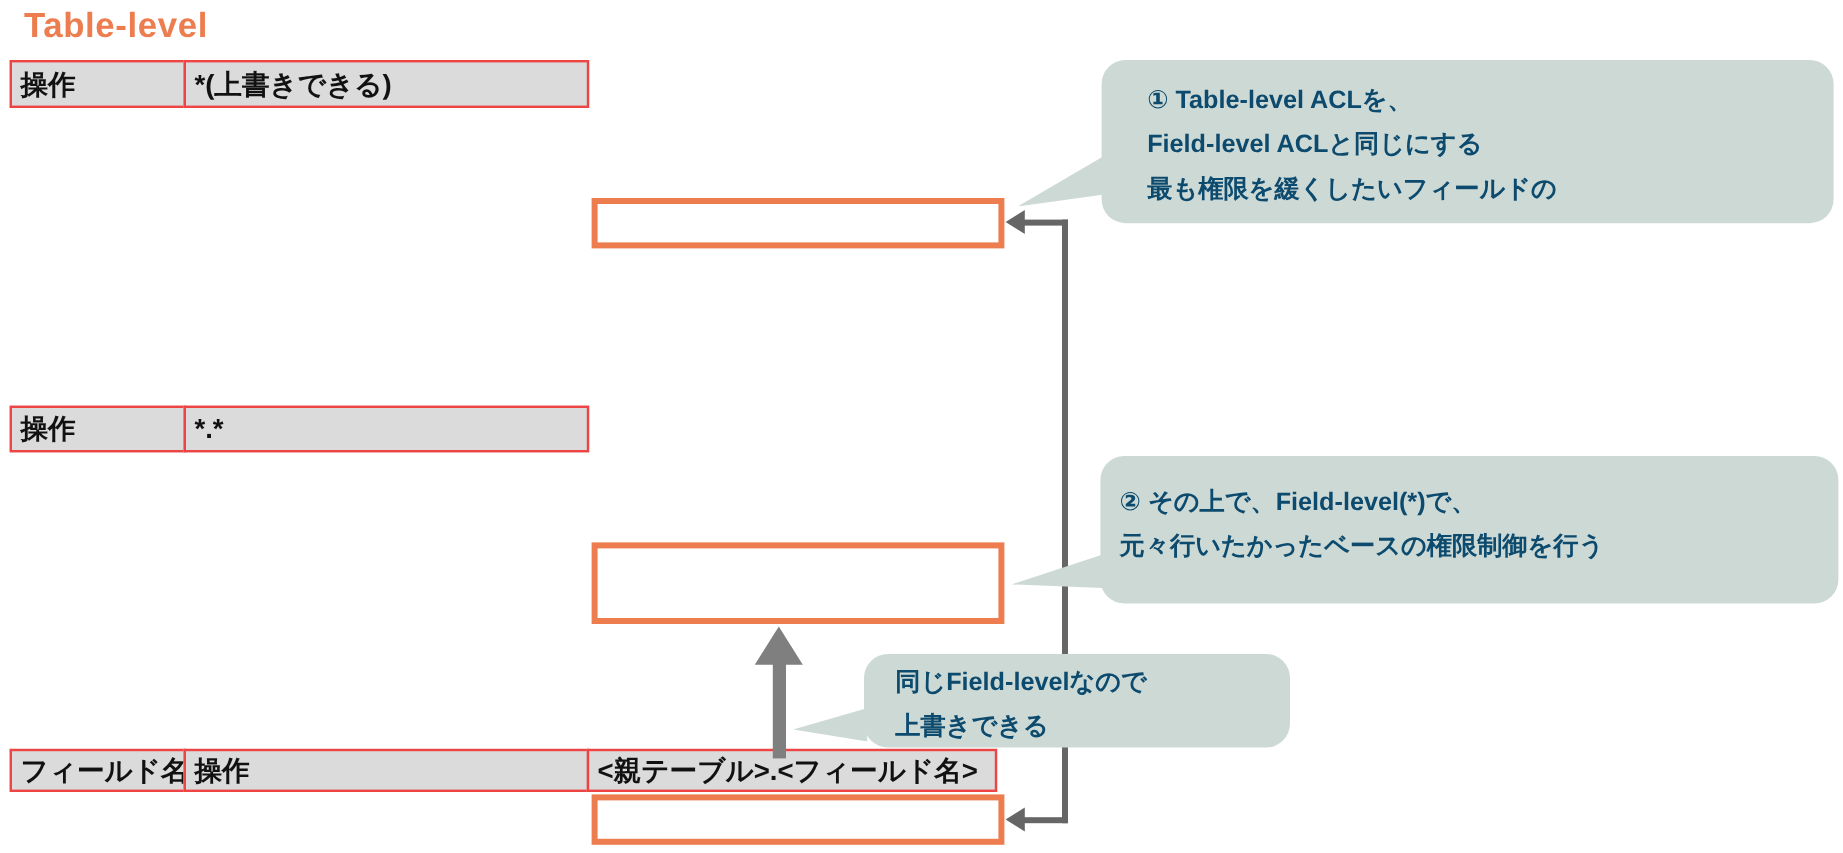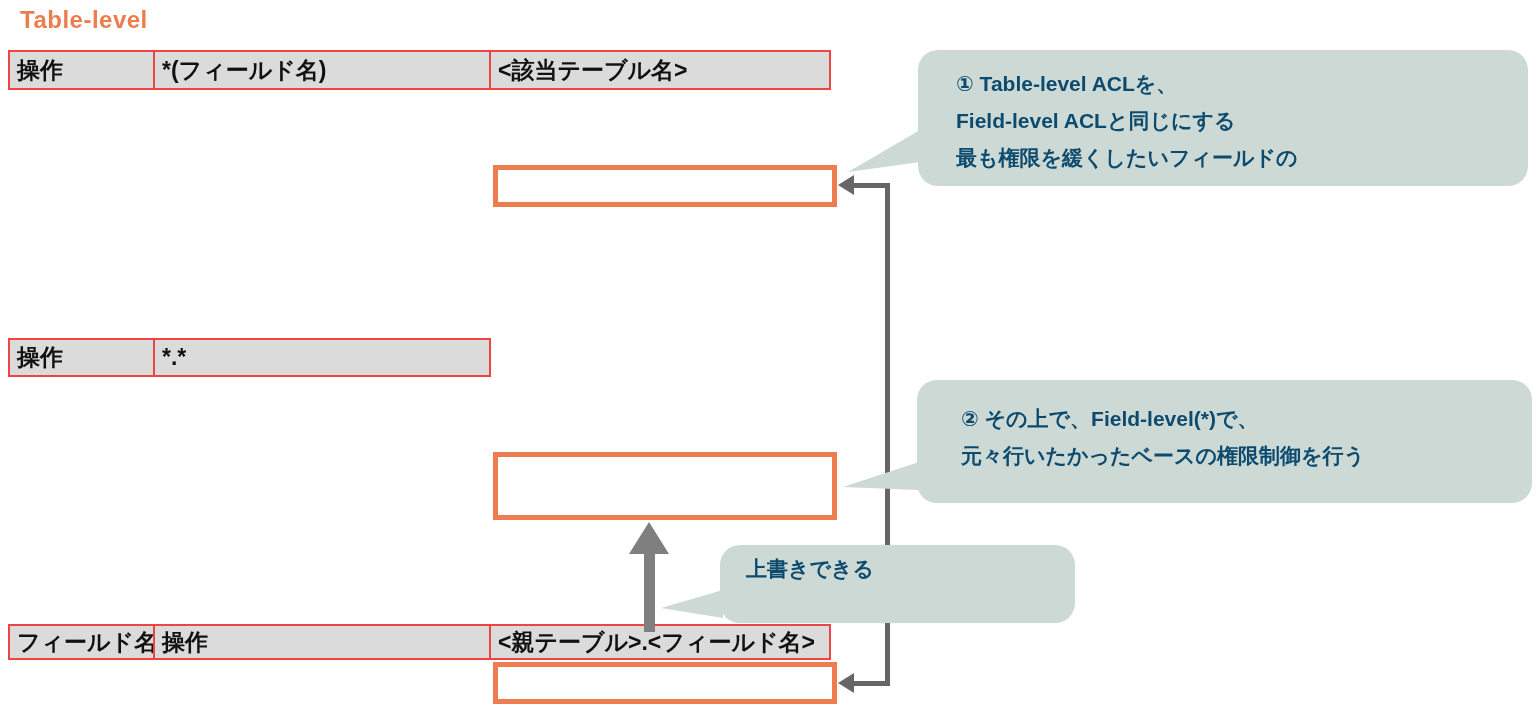--- a/index.html
+++ b/index.html
@@ -1,21 +1,21 @@
 <!DOCTYPE html>
 <html><head>
 <meta charset="utf-8">
 <style>
   html,body{margin:0;padding:0;}
   .canvas{
     position:relative;width:1536px;height:711px;background:#ffffff;
     font-family:"Liberation Sans","DejaVu Sans",sans-serif;overflow:hidden;
   }
   
-  .heading{position:absolute;left:20px;color:#ED7D4E;font-size:24px;font-weight:bold;letter-spacing:.5px;white-space:nowrap;}
+  .heading{position:absolute;left:20px;color:#ED7D4E;font-size:29px;font-weight:bold;letter-spacing:.5px;white-space:nowrap;}
   #heading1{top:6px;}
   #heading2{top:294px;}
   #heading3{top:581px;}
   
   .hrow{position:absolute;left:8px;display:flex;}
   #hrow1{top:50px;height:40px;}
   #hrow2{top:338px;height:39px;}
   #hrow3{top:624px;height:36px;}
   .cell{
     box-sizing:border-box;height:100%;background:#DBDBDB;border:2px solid #ef4444;
@@ -36,21 +36,21 @@
   #seg-bot{left:852px;top:681px;width:38px;height:5px;}
   .ahead{position:absolute;width:0;height:0;border-top:10px solid transparent;border-bottom:10px solid transparent;border-right:16px solid #666666;}
   #ahead-top{left:838px;top:175px;}
   #ahead-bot{left:838px;top:673px;}
   
   #up-shaft{position:absolute;left:644px;top:552px;width:11px;height:80px;background:#7F7F7F;}
   #up-head{position:absolute;left:629px;top:522px;width:0;height:0;border-left:20px solid transparent;border-right:20px solid transparent;border-bottom:32px solid #7F7F7F;}
   
   .bubble{position:absolute;background:#CDD9D5;border-radius:20px;color:#0c4a6e;font-weight:bold;font-size:21px;line-height:37px;box-sizing:border-box;}
   #bubble1{left:918px;top:50px;width:610px;height:136px;padding:15px 0 0 38px;}
-  #bubble2{left:917px;top:380px;width:615px;height:123px;padding:20px 0 0 44px;}
+  #bubble2{left:917px;top:380px;width:615px;height:123px;padding:20px 0 0 16px;}
   #bubble3{left:720px;top:545px;width:355px;height:78px;padding:5px 0 0 26px;}
   .tail{position:absolute;background:#CDD9D5;}
   #tail1{left:848px;top:128px;width:72px;height:48px;clip-path:polygon(72px 2px,72px 34px,0px 44px);}
   #tail2{left:843px;top:458px;width:76px;height:34px;clip-path:polygon(76px 4px,76px 32px,0px 29px);}
   #tail3{left:661px;top:586px;width:62px;height:34px;clip-path:polygon(62px 4px,62px 32px,0px 22px);}
   .bline{white-space:nowrap;}
 </style>
 </head>
 <body>
 
@@ -70,28 +70,28 @@
   </div>
 
   <div class="tail" id="tail2"></div>
   <div class="bubble" id="bubble2">
     <div class="bline">② その上で、Field-level(*)で、</div>
     <div class="bline">元々行いたかったベースの権限制御を行う</div>
   </div>
 
   <div class="tail" id="tail3"></div>
   <div class="bubble" id="bubble3">
+    <div class="bline">同じField-levelなので</div>
     <div class="bline">上書きできる</div>
   </div>
 
   <div class="heading" id="heading1">Table-level</div>
   <div class="hrow" id="hrow1">
     <div class="cell w1">操作</div>
-    <div class="cell w2">*(フィールド名)</div>
-    <div class="cell w3">&lt;該当テーブル名&gt;</div>
+    <div class="cell w2">*(上書きできる)</div>
   </div>
   <div class="obox" id="obox1"></div>
 
   <div class="hrow" id="hrow2">
     <div class="cell w1">操作</div>
     <div class="cell w2">*.*</div>
   </div>
   <div class="obox" id="obox2"></div>
 
   <div class="hrow" id="hrow3">

